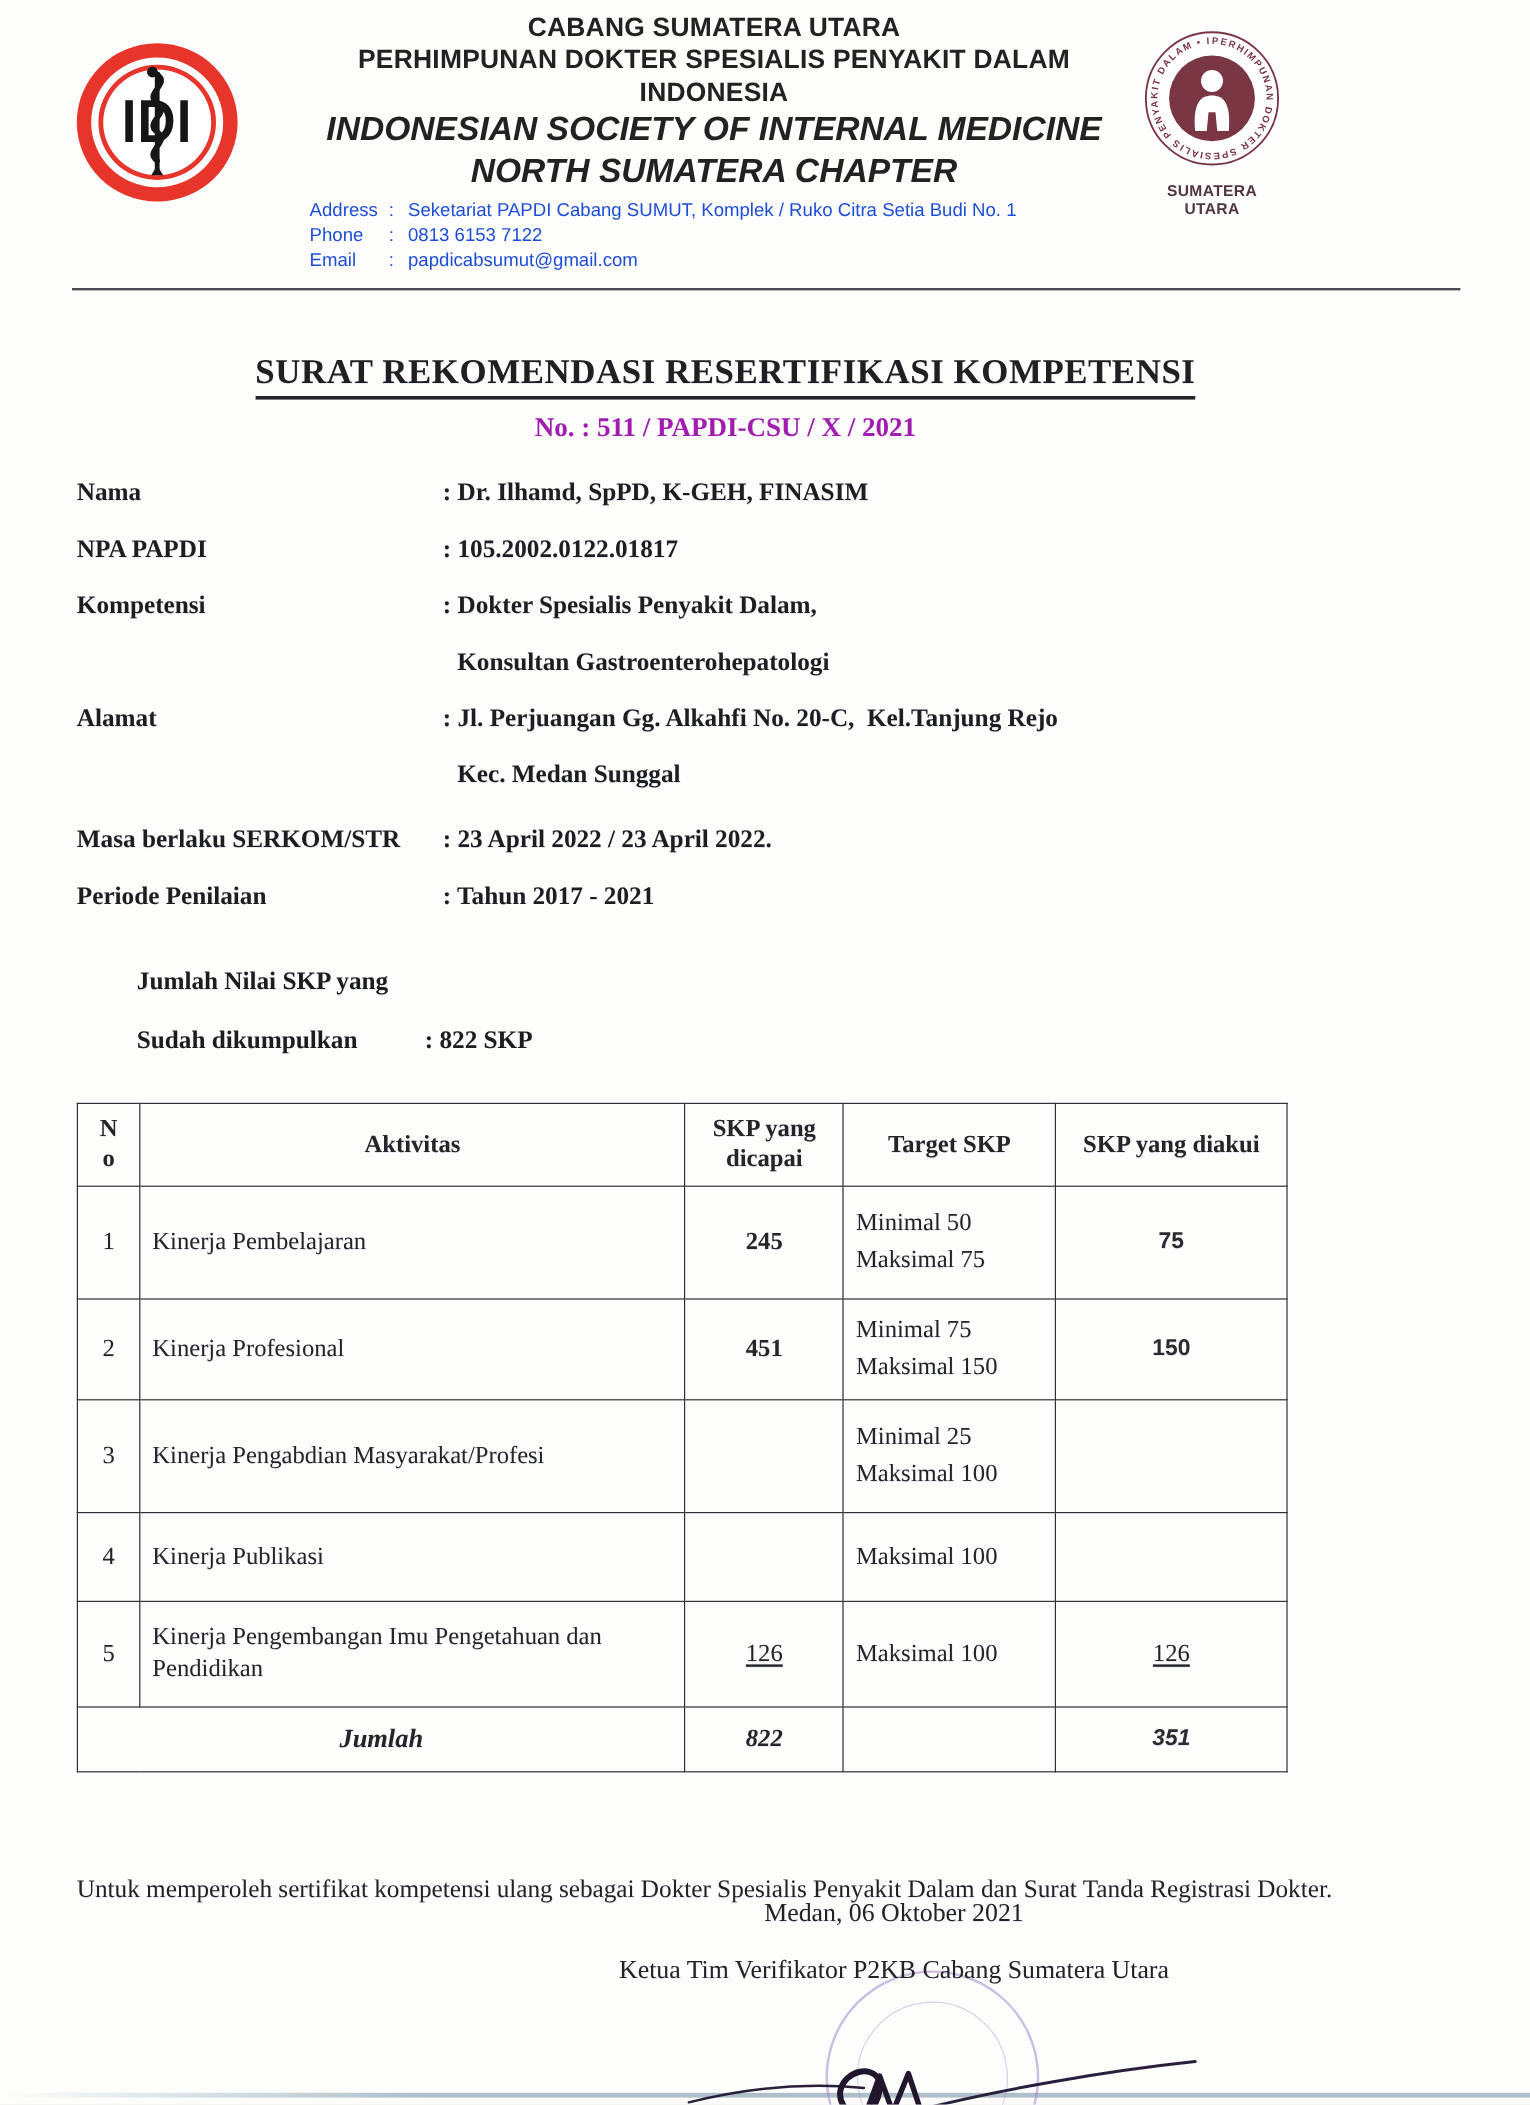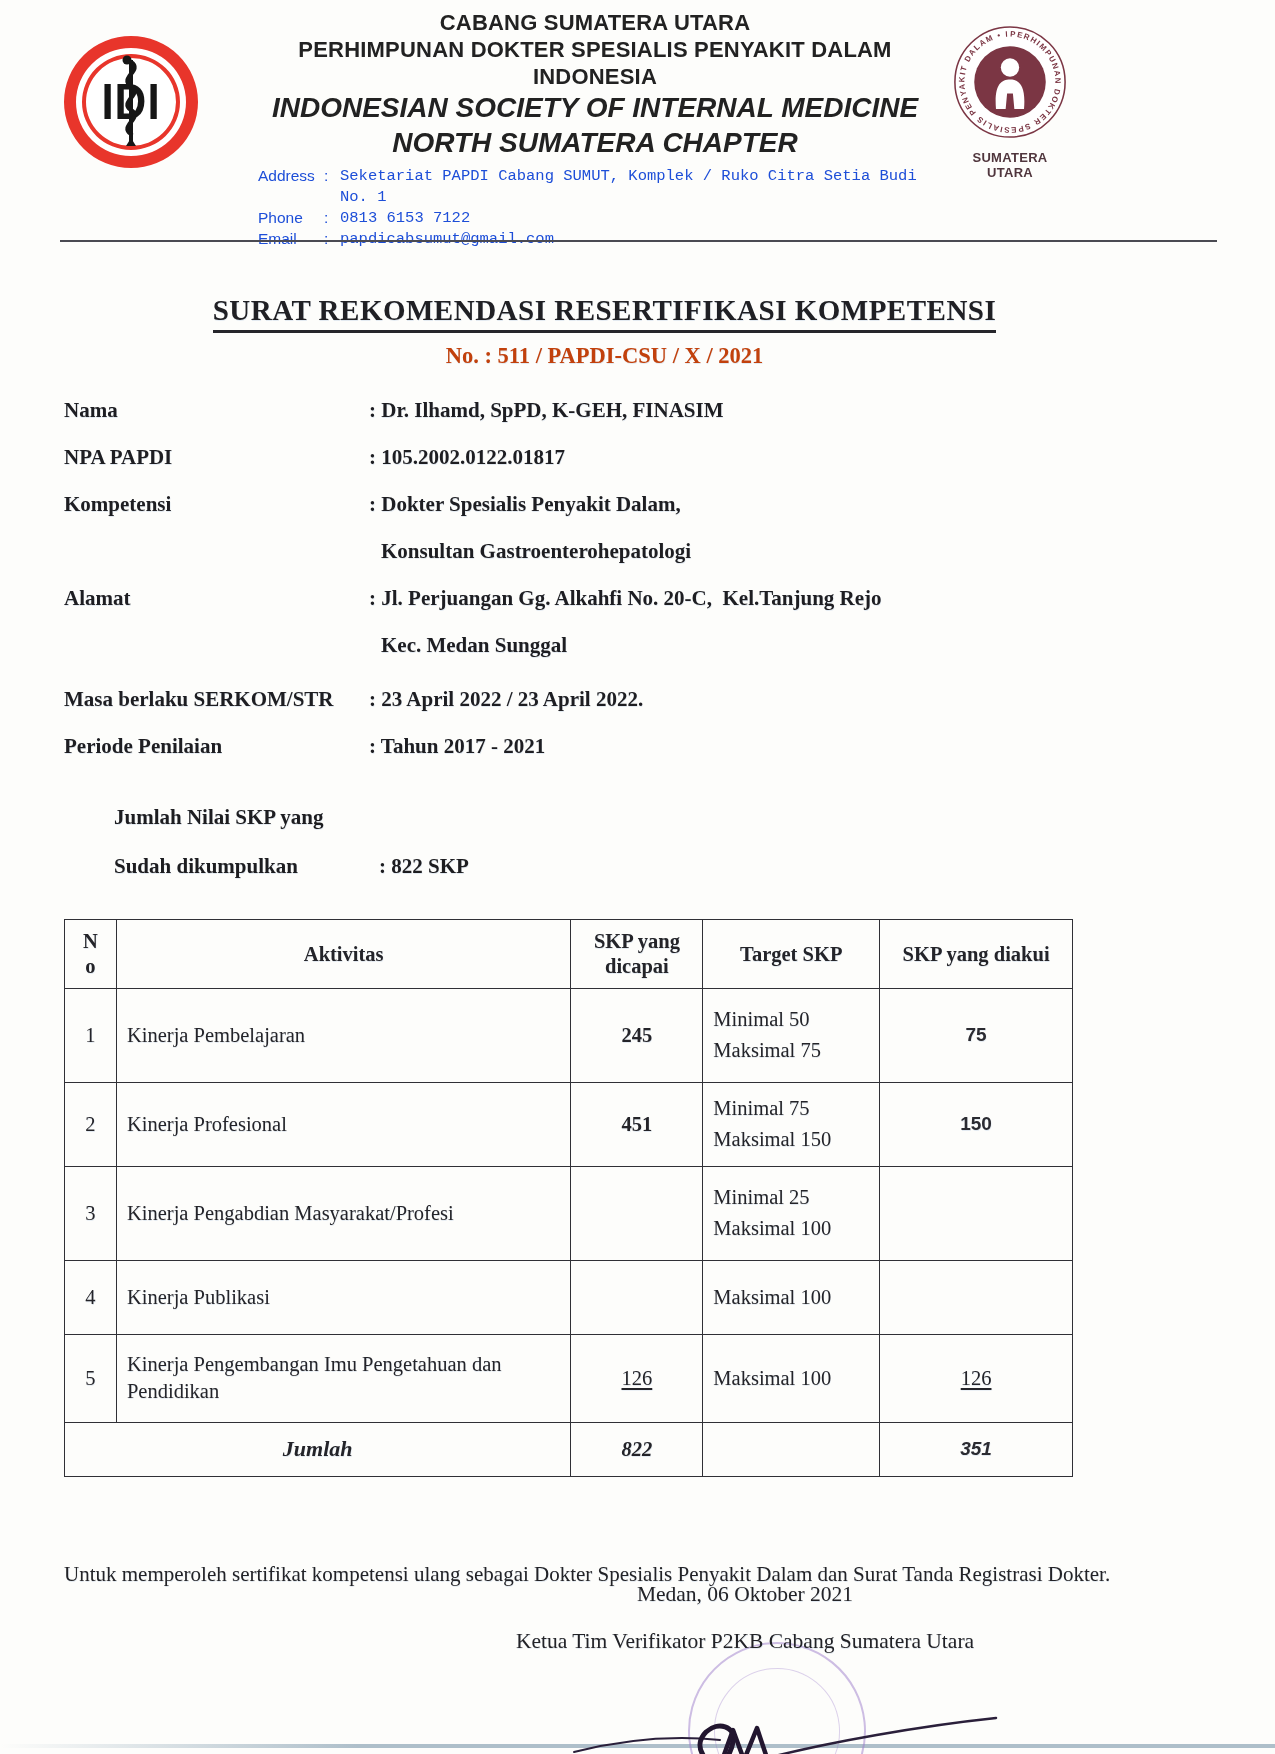--- a/index.html
+++ b/index.html
@@ -12,21 +12,21 @@
   
   .letterhead { position:relative; height:242px; }
   .lh-center { position:absolute; left:255px; top:10px; width:680px; text-align:center;
                font-family:"Liberation Sans", sans-serif; }
   .org-id { font-size:22px; font-weight:700; line-height:1.22; color:#222; letter-spacing:0.2px; }
   .org-en { font-size:28px; font-weight:700; font-style:italic; line-height:1.25; color:#222; }
   .contact { margin-top:6px; font-size:15.5px; color:#1d4ed8; text-align:left; padding-left:3px; }
   .contact-row { display:flex; line-height:1.35; }
   .c-label { width:66px; }
   .c-colon { width:16px; }
-  .c-val { flex:1;font-family:Liberation Mono, monospace; }
+  .c-val { flex:1; }
   .c-cont { padding-left:82px; line-height:1.35; }
   
   .idi-logo { position:absolute; left:64px; top:36px; width:134px; height:132px;
               border:12px solid #e8352b; border-radius:50%; background:#fff;
               display:flex; align-items:center; justify-content:center; }
   .idi-inner { width:98px; height:96px; border:4px solid #e8352b; border-radius:50%;
                background:#fff; position:relative; display:flex; align-items:center; justify-content:center; }
   .idi-text { font-family:"Liberation Sans", sans-serif; font-weight:700; font-size:44px;
               color:#161616; letter-spacing:1px; transform:scaleY(1.15); }
   .idi-snake { position:absolute; left:50%; top:-6px; transform:translateX(-50%); }
@@ -34,31 +34,31 @@
   .papdi { position:absolute; left:950px; top:24px; width:120px; text-align:center; }
   .papdi-caption { margin-top:6px; font-family:"Liberation Sans", sans-serif;
                    font-weight:700; font-size:13px; color:#50363d; letter-spacing:0.3px; }
   .rule { position:absolute; left:60px; right:58px; top:240px; height:2px; background:#4a4a52; }
   
   .content { padding:30px 130px 0 64px;
              text-shadow:0.4px 0.7px 0 rgba(110,150,200,0.18); }
   .title-wrap { text-align:center; margin-top:22px; }
   .title { display:inline-block; font-size:29px; font-weight:700; letter-spacing:0.5px;
            color:#202024; border-bottom:3.5px solid #26262b; padding-bottom:3px; }
-  .number { text-align:center; font-size:22.5px; font-weight:700; margin-top:10px; color:#c2410c; }
+  .number { text-align:center; font-size:22.5px; font-weight:700; margin-top:10px; color:#a21caf; }
   .intro { margin-top:34px; font-size:21px; line-height:1.85; text-align:justify; color:#232327; }
   .fields { margin-top:30px; font-weight:700; font-size:21px; color:#1e1e22; }
   .field-row { display:flex; margin-bottom:25px; line-height:1.05; }
   .f-label { width:305px; flex:0 0 305px; }
   .f-value { flex:1; }
   .field-cont { margin-left:317px; margin-bottom:25px; line-height:1.05; }
   .gap-before { margin-top:32px; }
   .skp-summary { margin-top:48px; margin-left:50px; font-weight:700; font-size:21px; }
   .skp-line1 { margin-bottom:24px; }
-  .skp-line2 { display:flex;gap:25px; }
+  .skp-line2 { display:flex; }
   .skp-l2-label { width:240px; }
   
   table.skp { border-collapse:collapse; margin-top:40px; width:1009px;
               font-size:20.5px; color:#242429; }
   table.skp th, table.skp td { border:1.6px solid #303036; padding:8px 10px; vertical-align:middle; }
   table.skp th { font-weight:700; text-align:center; line-height:1.2; padding:9px 6px; }
   th.h-no { white-space:pre-line; line-height:1.05; }
   td.c-no { text-align:center; }
   td.c-akt { padding-left:16px; line-height:1.3; }
   td.c-num { text-align:center; }

